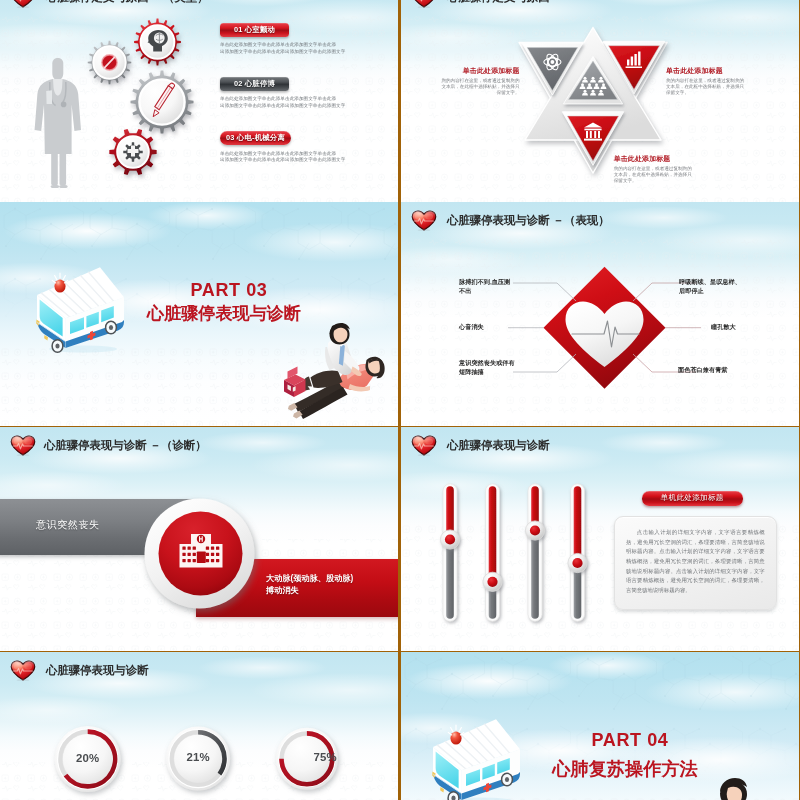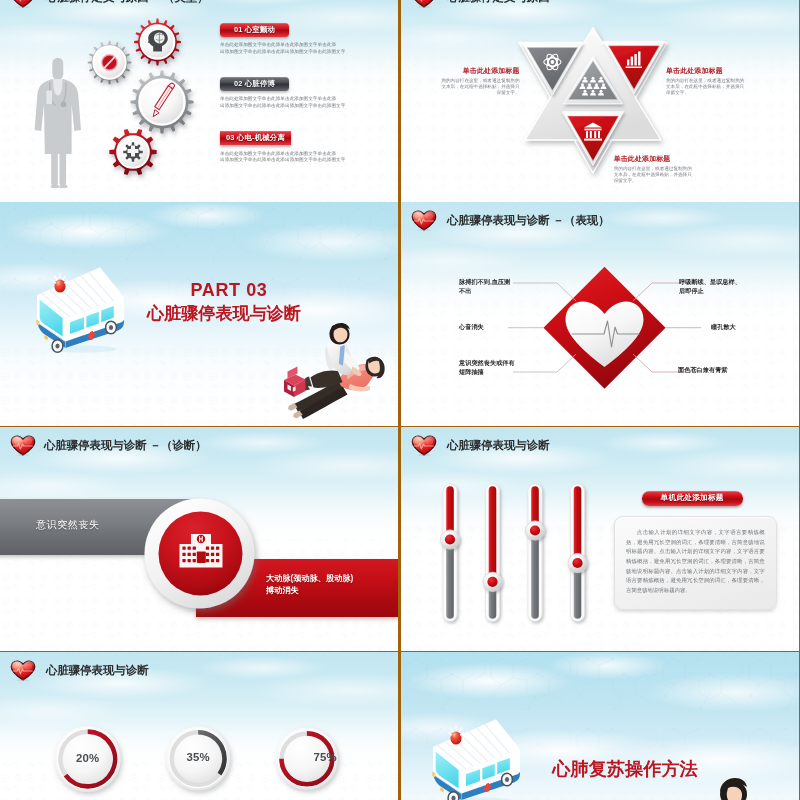--- a/index.html
+++ b/index.html
@@ -138,21 +138,21 @@
       <div style="position:absolute;left:220px;top:43.5px;width:69px;height:14px;border-radius:3.5px;background:linear-gradient(180deg,#e8424c 0%,#d4151f 36%,#a00d16 52%,#c9121c 72%,#e03a42 100%);box-shadow:0 1.6px 2.4px rgba(70,70,70,.4), inset 0 .6px 0 rgba(255,255,255,.35);display:flex;align-items:center;justify-content:center">
         <span style="font-size:7.4px;font-weight:bold;color:#fff;letter-spacing:.2px;text-shadow:0 .6px .8px rgba(0,0,0,.4)">01  心室颤动</span>
       </div>
       <div class="lbl" style="left:220px;top:63.0px;width:100px;font-size:4.6px;line-height:6.6px;white-space:pre;color:#6b7075;letter-spacing:.05px">单击此处添加图文字单击此添单击此添加图文字单击此添
 出添加图文字单击此添单击此添出添加图文字单击此添图文字</div>
       <div style="position:absolute;left:220px;top:97.5px;width:69px;height:14px;border-radius:3.5px;background:linear-gradient(180deg,#74787c 0%,#4e5256 36%,#2f3337 52%,#44484c 72%,#676b6f 100%);box-shadow:0 1.6px 2.4px rgba(70,70,70,.4), inset 0 .6px 0 rgba(255,255,255,.35);display:flex;align-items:center;justify-content:center">
         <span style="font-size:7.4px;font-weight:bold;color:#fff;letter-spacing:.2px;text-shadow:0 .6px .8px rgba(0,0,0,.4)">02  心脏停博</span>
       </div>
       <div class="lbl" style="left:220px;top:117.0px;width:100px;font-size:4.6px;line-height:6.6px;white-space:pre;color:#6b7075;letter-spacing:.05px">单击此处添加图文字单击此添单击此添加图文字单击此添
 出添加图文字单击此添单击此添出添加图文字单击此添图文字</div>
-      <div style="position:absolute;left:220px;top:152.0px;width:71px;height:14px;border-radius:0;background:linear-gradient(180deg,#e8424c 0%,#d4151f 36%,#a00d16 52%,#c9121c 72%,#e03a42 100%);box-shadow:0 1.6px 2.4px rgba(70,70,70,.4), inset 0 .6px 0 rgba(255,255,255,.35);display:flex;align-items:center;justify-content:center">
+      <div style="position:absolute;left:220px;top:152.0px;width:71px;height:14px;border-radius:7px;background:linear-gradient(180deg,#e8424c 0%,#d4151f 36%,#a00d16 52%,#c9121c 72%,#e03a42 100%);box-shadow:0 1.6px 2.4px rgba(70,70,70,.4), inset 0 .6px 0 rgba(255,255,255,.35);display:flex;align-items:center;justify-content:center">
         <span style="font-size:7.4px;font-weight:bold;color:#fff;letter-spacing:.2px;text-shadow:0 .6px .8px rgba(0,0,0,.4)">03  心电-机械分离</span>
       </div>
       <div class="lbl" style="left:220px;top:171.5px;width:100px;font-size:4.6px;line-height:6.6px;white-space:pre;color:#6b7075;letter-spacing:.05px">单击此处添加图文字单击此添单击此添加图文字单击此添
 出添加图文字单击此添单击此添出添加图文字单击此添图文字</div>
       <div class="s-title" style="left:10px;top:8px">
         <svg width="26" height="21" viewBox="0 0 50 40">
           <defs>
             <radialGradient id="hg1" cx="30%" cy="16%" r="88%">
               <stop offset="0%" stop-color="#ffc2b0"></stop>
               <stop offset="22%" stop-color="#f67a60"></stop>
@@ -722,21 +722,21 @@
           <rect x="169.5" y="56.8" width="14" height="137.5" rx="7" fill="#fbfbfb" stroke="#e4e4e4" stroke-width=".7"></rect>
           <rect x="172.7" y="136.0" width="7.6" height="55.8" rx="3.8" fill="url(#trkG)"></rect>
           <rect x="172.7" y="59.3" width="7.6" height="76.7" rx="3.8" fill="url(#trkR)"></rect>
         </g>
         <g>
           <circle cx="176.5" cy="136.0" r="9.6" fill="url(#knobG)" stroke="#dcdcdc" stroke-width=".8" filter="url(#slSh)"></circle>
           <circle cx="176.5" cy="136.0" r="5.1" fill="url(#knobR)"></circle>
         </g>
       </svg>
       <div style="position:absolute;left:240.5px;top:64.4px;width:101.4px;height:14.2px;border-radius:7.1px;background:linear-gradient(180deg,#e84049 0%,#d40f18 34%,#a60a12 54%,#c60f18 76%,#e5353e 100%);box-shadow:0 1.6px 2.6px rgba(110,30,36,.45), inset 0 .6px 0 rgba(255,255,255,.4);display:flex;align-items:center;justify-content:center">
-        <span style="font-size:7.6px;font-weight:bold;color:#ffffff;letter-spacing:.3px;text-shadow:0 .6px .9px rgba(0,0,0,.35)">单机此处添加标题</span>
+        <span style="font-size:7.6px;font-weight:normal;color:#ffffff;letter-spacing:.3px;text-shadow:0 .6px .9px rgba(0,0,0,.35)">单机此处添加标题</span>
       </div>
       <div style="position:absolute;left:213px;top:89.2px;width:162.7px;height:93.4px;border-radius:9px;background:linear-gradient(160deg,#fbfbfb 0%,#f3f3f3 45%,#e9e9e9 100%);border:1px solid #e2e2e2;box-shadow:0 2px 3.5px rgba(120,124,128,.28), inset 0 1px 0 rgba(255,255,255,.85);box-sizing:border-box;padding:11px 11px 8px 11px">
         <div style="font-size:5.4px;line-height:9.6px;color:#6e7276;text-align:justify;text-indent:10.8px">点击输入计划的详细文字内容，文字语言要精炼概括，避免用冗长空洞的词汇，条理要清晰，言简意骇地说明标题内容。点击输入计划的详细文字内容，文字语言要精炼概括，避免用冗长空洞的词汇，条理要清晰，言简意骇地说明标题内容。点击输入计划的详细文字内容，文字语言要精炼概括，避免用冗长空洞的词汇，条理要清晰，言简意骇地说明标题内容。</div>
       </div>
       <div class="s-title" style="left:10px;top:8px">
         <svg width="26" height="21" viewBox="0 0 50 40">
           <defs>
             <radialGradient id="hg6" cx="30%" cy="16%" r="88%">
               <stop offset="0%" stop-color="#ffc2b0"></stop>
               <stop offset="22%" stop-color="#f67a60"></stop>
@@ -813,21 +813,21 @@
         </g>
         <g>
           <circle cx="306.9" cy="106.8" r="31.0" fill="url(#dskG)" filter="url(#dnSh)"></circle>
           <circle cx="306.9" cy="106.8" r="27.4" fill="none" stroke="#ffffff" stroke-width="2.4"></circle>
           <circle cx="306.9" cy="106.8" r="23.4" fill="url(#dskG)" stroke="#e6e6e6" stroke-width=".8"></circle>
           <circle cx="306.9" cy="106.8" r="25.4" fill="none" stroke="#dedede" stroke-width="4.2"></circle>
           <path d="M306.90 81.40 A25.40 25.40 0 1 1 281.50 106.80" fill="none" stroke="url(#arcR)" stroke-width="4.6"></path>
         </g>
       </svg>
       <div class="lbl" style="left:57.7px;top:99.6px;width:60px;text-align:center;font-size:11.4px;font-weight:bold;color:#4a4d50;letter-spacing:.2px">20%</div>
-      <div class="lbl" style="left:168.1px;top:99.2px;width:60px;text-align:center;font-size:11.4px;font-weight:bold;color:#4a4d50;letter-spacing:.2px">35%</div>
+      <div class="lbl" style="left:168.1px;top:99.2px;width:60px;text-align:center;font-size:11.4px;font-weight:bold;color:#4a4d50;letter-spacing:.2px">21%</div>
       <div class="lbl" style="left:276.9px;top:99.4px;width:60px;text-align:right;font-size:11.4px;font-weight:bold;color:#4a4d50;letter-spacing:.2px">75%</div>
       <div class="s-title" style="left:10px;top:8px">
         <svg width="26" height="21" viewBox="0 0 50 40">
           <defs>
             <radialGradient id="hg7" cx="30%" cy="16%" r="88%">
               <stop offset="0%" stop-color="#ffc2b0"></stop>
               <stop offset="22%" stop-color="#f67a60"></stop>
               <stop offset="54%" stop-color="#e2242a"></stop>
               <stop offset="82%" stop-color="#c00d13"></stop>
               <stop offset="100%" stop-color="#8c0006"></stop>
@@ -932,20 +932,21 @@
           <ellipse cx="29.5" cy="81" rx="5.4" ry="6.2" fill="#f6fafc" stroke="#4e5357" stroke-width="1.5"></ellipse>
           <ellipse cx="29.5" cy="81" rx="2.1" ry="2.6" fill="#5f6367"></ellipse>
           <ellipse cx="83" cy="62.5" rx="5.4" ry="6.2" fill="#f6fafc" stroke="#4e5357" stroke-width="1.5"></ellipse>
           <ellipse cx="83" cy="62.5" rx="2.1" ry="2.6" fill="#5f6367"></ellipse>
         </g>
         <g>
           <ellipse cx="32" cy="21" rx="5.6" ry="6.6" fill="url(#amL8)"></ellipse>
           <path d="M26.6 10.5 l2.4 4.4 M32 8 l0 4.8 M37.4 10.5 l-2.4 4.4 M24.2 15.4 l3.4 2.6 M39.8 15.4 l-3.4 2.6" stroke="#ffffff" stroke-width="1.15" fill="none" stroke-linecap="round"></path>
         </g>
       </svg>
+      <div class="lbl" style="left:139px;top:77.5px;width:180px;text-align:center;font-size:18px;font-weight:bold;color:#bb1520;letter-spacing:.6px">PART 04</div>
       <div class="lbl" style="left:94px;top:104px;width:260px;text-align:center;font-size:18.2px;font-weight:bold;color:#bb1520">心肺复苏操作方法</div>
       <svg style="position:absolute;left:290px;top:120px" width="100" height="104" viewBox="0 0 100 104">
         <path d="M28 30 C36 24 49 25 53 35 L59 62 C61 72 54 80 46 77 L32 70 L26 48 Z" fill="#e9eaec"></path>
         <path d="M44 33 l6 3 l-3 27 l-5 -2.6 z" fill="#8fb6dd"></path>
         <path d="M40 29 l9 4 l-4 4.6 l-6.6 -3 z" fill="#ffffff"></path>
         <path d="M33 12 C44 6 56 11 56 22 C56 30 50 35 42 35 C34 35 29 29 29 21 Z" fill="#221c19"></path>
         <path d="M37 16 C44 13 51 16 51 23 C51 30 47 33 42 32 C37 31 35 25 36 20 Z" fill="#f6d2bb"></path>
         <path d="M29 20 C29 12 36 6 44 6 C50 6 55 9 56 15 C50 10 39 11 33 18 Z" fill="#221c19"></path>
         <path d="M14 62 C24 58 38 57 48 60 L52 74 C40 78 24 78 14 74 Z" fill="#3a302a"></path>
       </svg>

